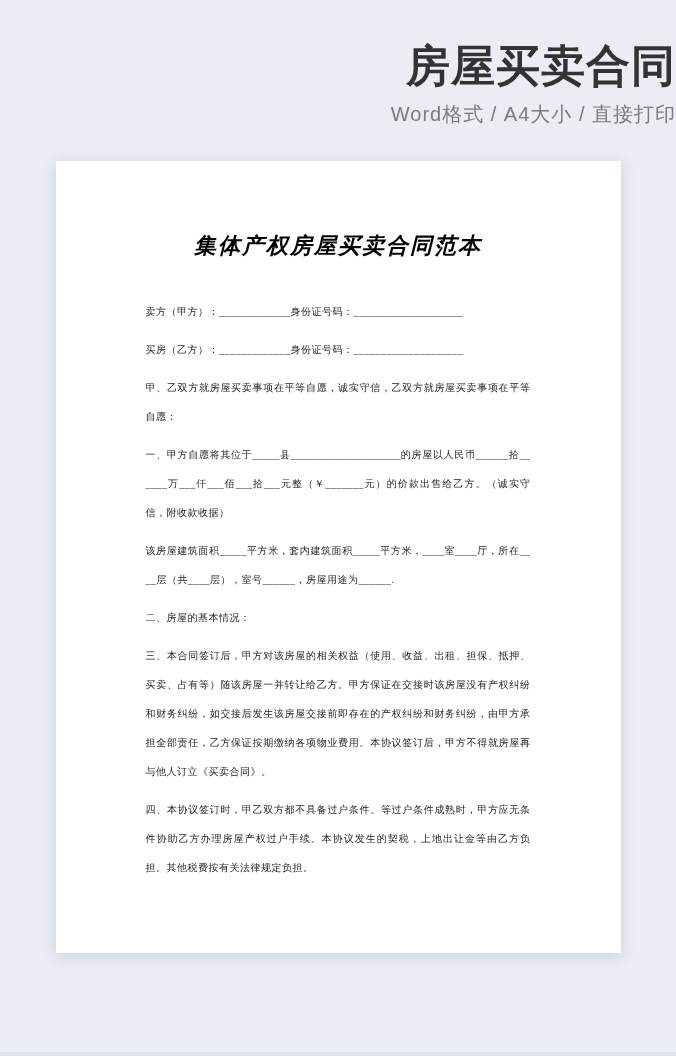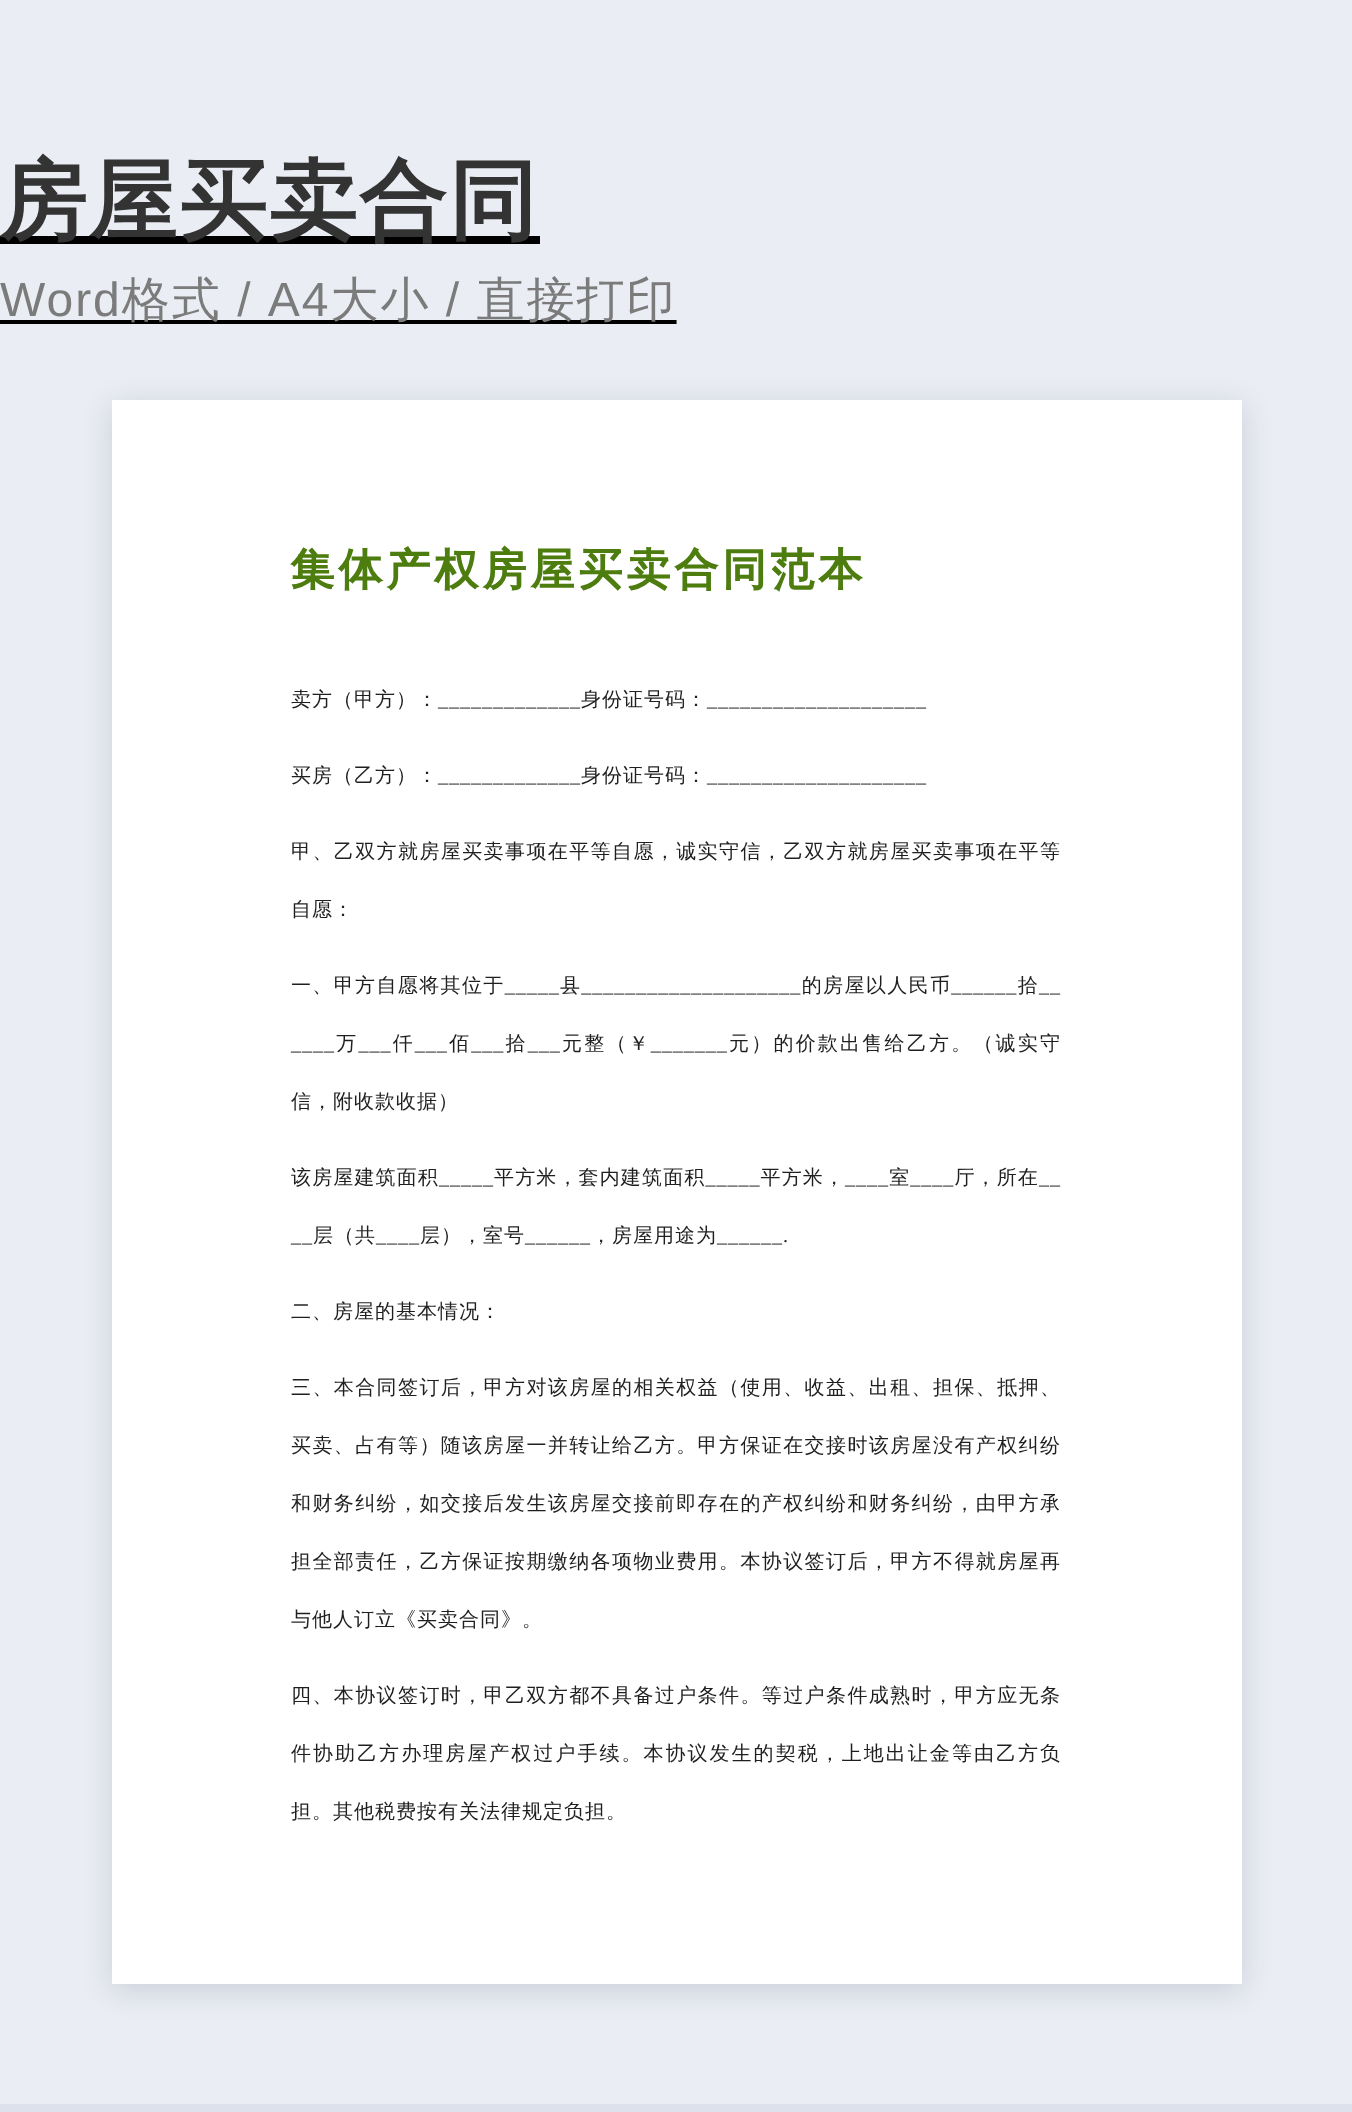--- a/index.html
+++ b/index.html
@@ -12,57 +12,57 @@
   }
   * { margin: 0; padding: 0; box-sizing: border-box; }
   html, body {
     width: 676px;
     height: 1056px;
     overflow: hidden;
     background: var(--background);
     font-family: "Liberation Sans", "DejaVu Sans", sans-serif;
   }
   .hero {
-    padding-top: 79px;
-    text-align: left;
-    text-decoration: underline;
+    padding-top: 44px;
+    text-align: right;
   }
   .hero h1 {
     font-size: 44px;
     line-height: 1;
     font-weight: 700;
     color: var(--heading);
     letter-spacing: 1px;
   }
   .hero p {
     margin-top: 16px;
-    font-size: 24px;
+    font-size: 20px;
     line-height: 1;
     color: var(--subtitle);
     font-weight: 400;
     letter-spacing: 1px;
   }
   .sheet {
     width: 565px;
     height: 792px;
     margin: 37px auto 0 auto;
     background: var(--page);
     box-shadow: 0 3px 14px rgba(60, 70, 100, 0.18);
   }
   .sheet-inner {
     padding: 70px 90px 0 90px;
     font-family: "Liberation Serif", "DejaVu Serif", serif;
     color: var(--body-text);
   }
   .doc-title {
-    text-align: left;
+    text-align: center;
     font-size: 22px;
     font-weight: 700;
     letter-spacing: 2px;
-    color: #4d7c0f;
+    color: #000000;
+    font-style: italic;
   }
   .doc-body {
     margin-top: 36px;
   }
   .doc-para {
     font-size: 10px;
     line-height: 29px;
     letter-spacing: 0.5px;
     text-align: justify;
     margin-bottom: 9px;

